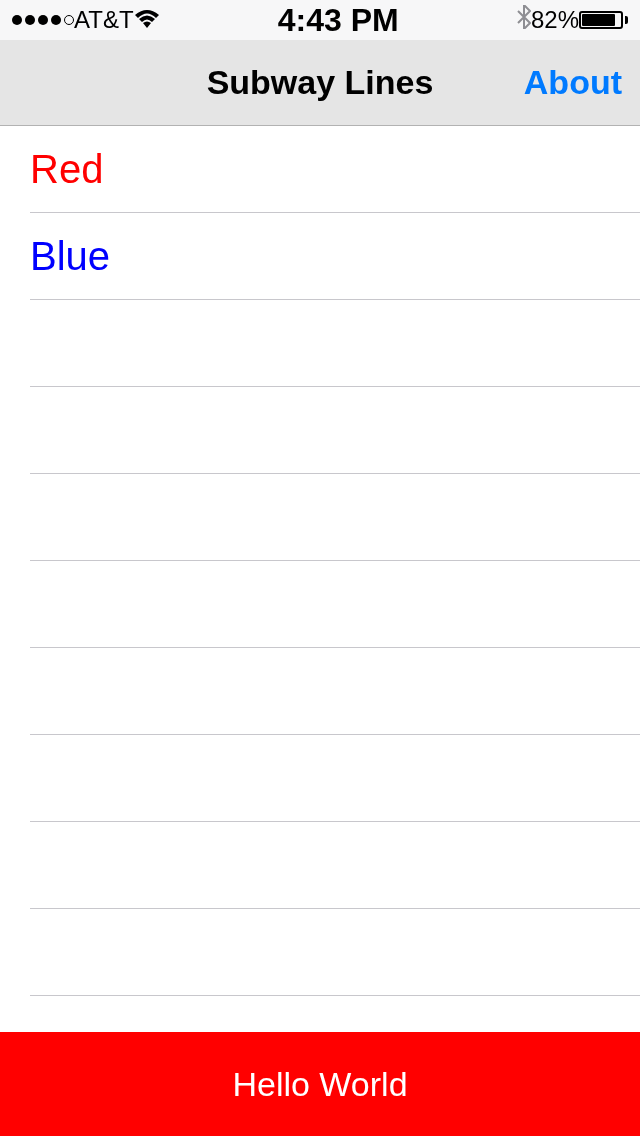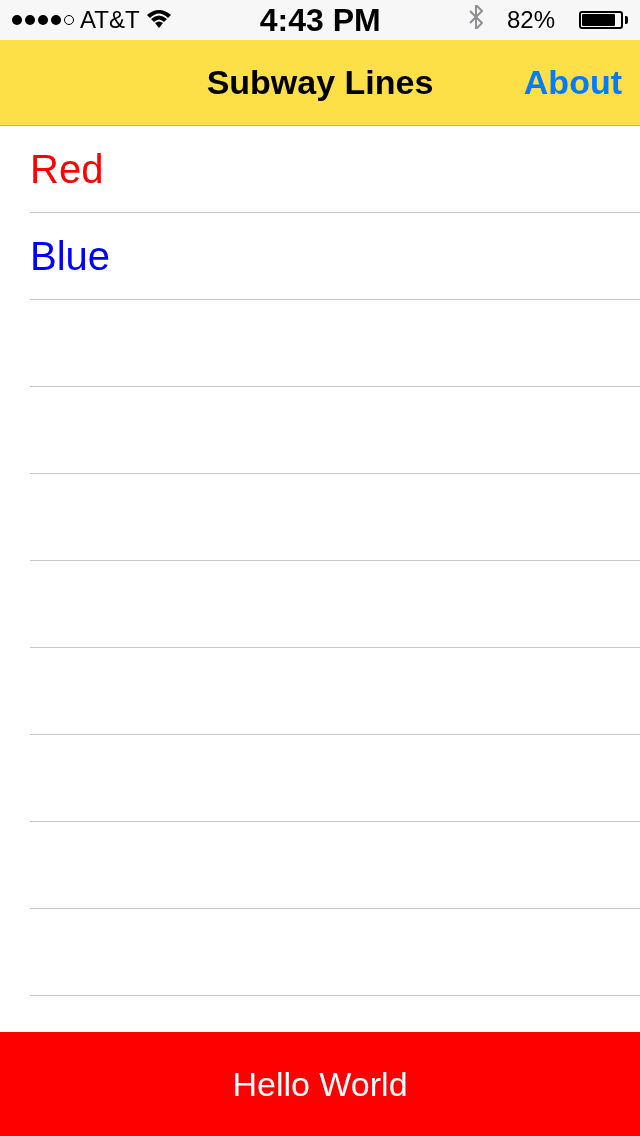--- a/index.html
+++ b/index.html
@@ -15,44 +15,44 @@
       height: 40px;
       background: #f7f7f8;
       display: flex;
       align-items: center;
       justify-content: space-between;
       padding: 0 12px;
       font-size: 24px;
       font-weight: 500;
       color: #000;
     }
-    .status-left { display: flex; align-items: center; gap: 6px; }
+    .status-left { display: flex; align-items: center; }
     .signal-dots { display: inline-flex; gap: 3px; align-items: center; }
     .dot { width: 10px; height: 10px; border-radius: 50%; background: #000; }
     .dot.empty { background: transparent; border: 1.5px solid #000; }
     .carrier { font-size: 24px; }
     .wifi-icon { display: inline-flex; }
     .status-center { font-weight: 600; font-size: 32px; }
-    .status-right { display: flex; align-items: center; gap: 24px; }
+    .status-right { display: flex; align-items: center; gap: 0; }
     .bt-icon { color: #8e8e93; }
     .battery { display: inline-flex; align-items: center; gap: 2px; }
     .battery-body {
       width: 44px; height: 18px; border: 2px solid #000; border-radius: 3px;
       position: relative;
     }
     .battery-fill {
       position: absolute; left: 1px; top: 1px; bottom: 1px;
       width: 82%; background: #000; border-radius: 1px;
     }
     .battery-tip {
       width: 3px; height: 8px; background: #000; border-radius: 0 2px 2px 0;
     }
     .nav-bar {
       height: 86px;
-      background: #fde047;
+      background: #e5e5e5;
       border-bottom: 1px solid #b2b2b2;
       position: relative;
       display: flex;
       align-items: center;
       justify-content: center;
     }
     .nav-title {
       font-size: 34px;
       font-weight: 600;
       color: #000;

